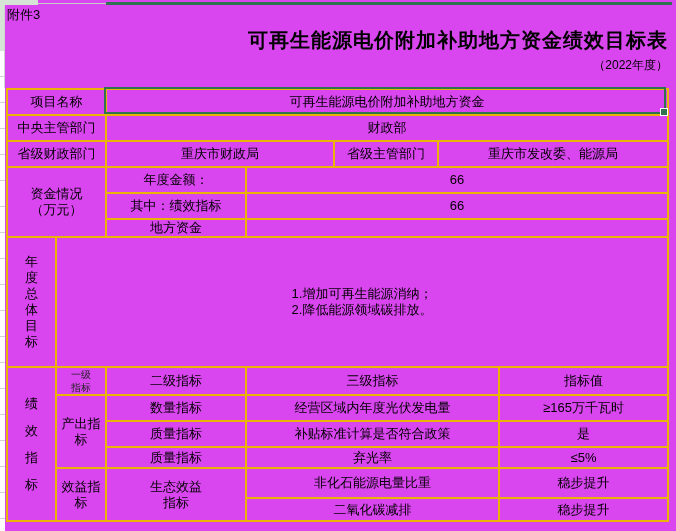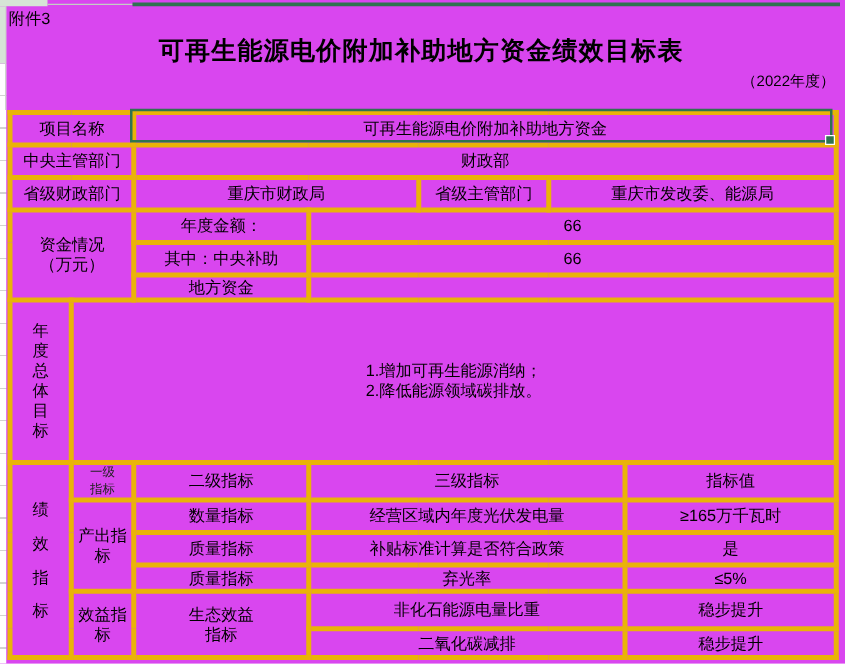--- a/index.html
+++ b/index.html
@@ -10,30 +10,30 @@
   
   .corner-cell{position:absolute;left:0;top:0;width:38px;height:5px;background:#d6e4d6;}
   .top-gridline{position:absolute;left:38px;top:3px;width:68px;height:1px;background:#c4cec4;}
   .top-green-bar{position:absolute;left:106px;top:2px;width:566px;height:3px;background:#2f7350;}
   .left-strip-green{position:absolute;left:0;top:5px;width:5px;height:46px;background:#d6e4d6;}
   .left-strip{position:absolute;left:0;top:51px;width:5px;height:480px;
     background:repeating-linear-gradient(to bottom,#ffffff 0 25px,#d2d2d2 25px 26px);}
   .left-strip-vline{position:absolute;left:4px;top:5px;width:1px;height:83px;background:#cdd7cd;}
 
   .attachment{position:absolute;left:7px;top:6px;font-size:13px;}
-  .title{position:absolute;left:6px;top:27px;width:662px;text-align:center;
+  .title{position:absolute;left:6px;top:27px;width:662px;text-align:right;
     font-size:20px;font-weight:bold;letter-spacing:1px;}
   .subtitle{position:absolute;left:6px;top:57px;width:662px;text-align:right;font-size:12px;}
 
   table.main{
     position:absolute;left:6px;top:88px;width:661px;
     border-collapse:collapse;table-layout:fixed;
   }
   table.main td{
-    border:4px solid #eab308;font-size:13px;text-align:center;vertical-align:middle;
+    border:2px solid #eab308;font-size:13px;text-align:center;vertical-align:middle;
     padding:0;overflow:hidden;line-height:16px;
   }
   td.al{text-align:left;padding-left:9px;}
   td.al6{text-align:left;padding-left:6px;}
   td.al5{text-align:left;padding-left:5px;}
   td.ar{text-align:right;padding-right:12px;}
   td.prewrap{white-space:pre-line;}
   .vtext{width:15px;margin:0 auto;word-break:break-all;font-size:13px;line-height:16px;}
   .vtext.spread{line-height:27px;}
   .wrap3{width:42px;margin:0 auto;word-break:break-all;line-height:16px;}
@@ -88,21 +88,21 @@
         <td>省级主管部门</td>
         <td colspan="2">重庆市发改委、能源局</td>
       </tr>
       <tr style="height:26px">
         <td colspan="2" rowspan="3" class="prewrap">资金情况
 （万元）</td>
         <td class="al">年度金额：</td>
         <td colspan="4">66</td>
       </tr>
       <tr style="height:26px">
-        <td>其中：中央补助</td>
+        <td>其中：绩效指标</td>
         <td colspan="4">66</td>
       </tr>
       <tr style="height:18px">
         <td class="ar">地方资金</td>
         <td colspan="4"></td>
       </tr>
       <tr style="height:130px">
         <td>
           <div class="vtext">年度总体目标</div>
         </td>

